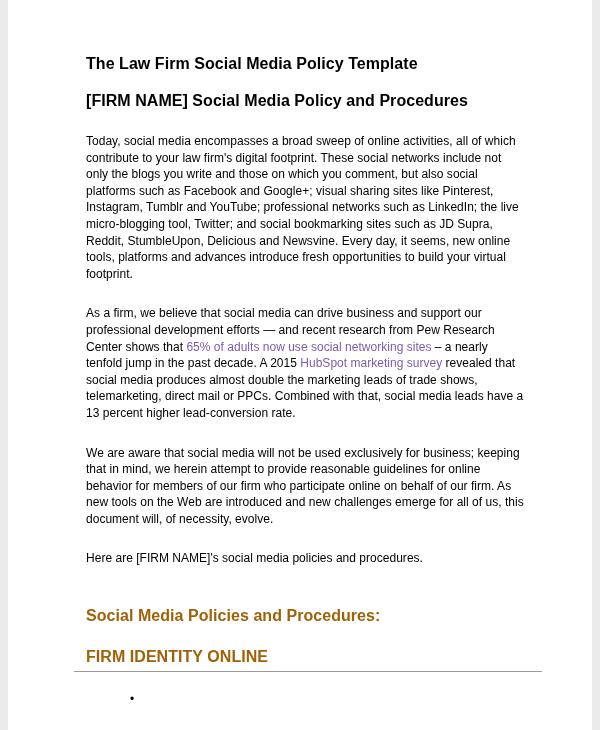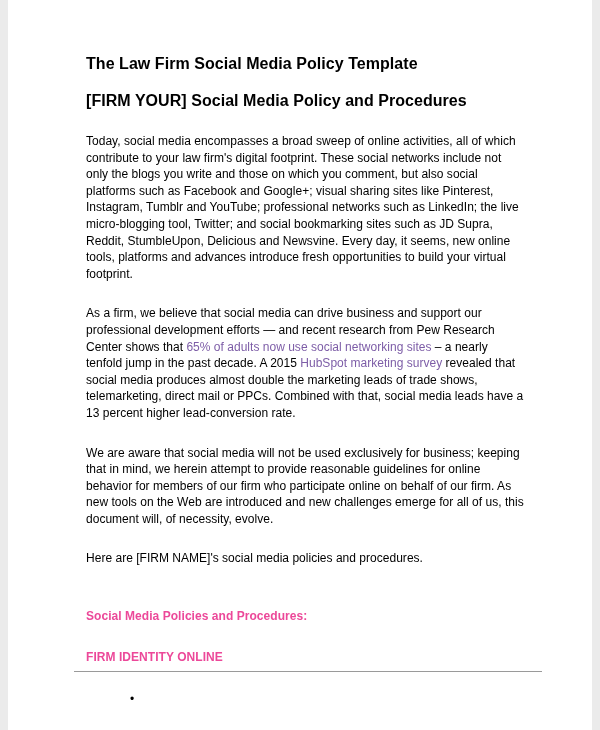--- a/index.html
+++ b/index.html
@@ -46,23 +46,23 @@
     margin: 0 8px 23px 0;
     text-align: left;
     letter-spacing: 0.02px;
   }
   .para-short { margin-bottom: 41px; }
   .doc-link {
     color: #7d5da7;
     cursor: pointer;
   }
   .section-heading {
-    font-size: 12px;
+    font-size: 16px;
     font-weight: bold;
-    color: #ec4899;
+    color: #a16207;
     line-height: 16.5px;
     margin: 0 0 24px 0;
     letter-spacing: 0.05px;
   }
   .section-heading.upper { margin-bottom: 26px; }
   .bullet-list {
     margin: 0;
     padding: 0;
     list-style: none;
   }
@@ -91,21 +91,21 @@
   }
 </style>
 </head>
 <body>
 
 <div class="page">
   <div class="content">
 
     <p class="doc-heading heading-title">The Law Firm Social Media Policy Template</p>
 
-    <p class="doc-heading heading-subtitle">[FIRM YOUR] Social Media Policy and Procedures</p>
+    <p class="doc-heading heading-subtitle">[FIRM NAME] Social Media Policy and Procedures</p>
 
     <p class="para">Today, social media encompasses a broad sweep of online activities, all of which contribute to your law firm's digital footprint. These social networks include not only the blogs you write and those on which you comment, but also social platforms such as Facebook and Google+; visual sharing sites like Pinterest, Instagram, Tumblr and YouTube; professional networks such as LinkedIn; the live micro-blogging tool, Twitter; and social bookmarking sites such as JD Supra, Reddit, StumbleUpon, Delicious and Newsvine. Every day, it seems, new online tools, platforms and advances introduce fresh opportunities to build your virtual footprint.</p>
 
     <p class="para"><span>As a firm, we believe that social media can drive business and support our professional development efforts — and recent research from Pew Research Center shows that </span><a class="doc-link">65% of adults now use social networking sites</a><span> – a nearly tenfold jump in the past decade. A 2015 </span><a class="doc-link">HubSpot marketing survey</a><span> revealed that social media produces almost double the marketing leads of trade shows, telemarketing, direct mail or PPCs. Combined with that, social media leads have a 13 percent higher lead-conversion rate.</span></p>
 
     <p class="para">We are aware that social media will not be used exclusively for business; keeping that in mind, we herein attempt to provide reasonable guidelines for online behavior for members of our firm who participate online on behalf of our firm. As new tools on the Web are introduced and new challenges emerge for all of us, this document will, of necessity, evolve.</p>
 
     <p class="para para-short">Here are [FIRM NAME]'s social media policies and procedures.</p>
 
     <p class="section-heading">Social Media Policies and Procedures:</p>

